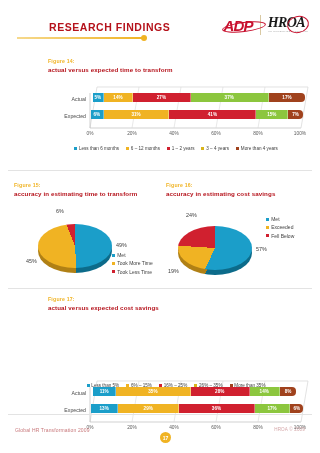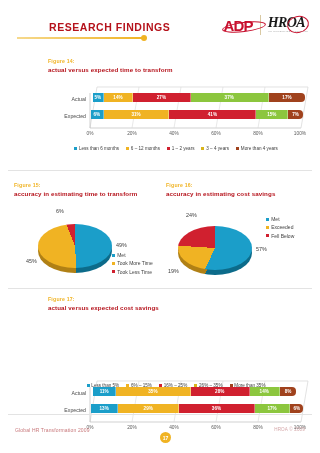--- a/index.html
+++ b/index.html
@@ -23,21 +23,21 @@
     position:absolute; left:17px; top:37px; width:127px; height:1.6px;
     background:linear-gradient(90deg,#f6d98d 0%, #f0b323 100%);
   }
   .title-dot {
     position:absolute; left:141px; top:34.5px; width:6px; height:6px;
     border-radius:50%; background:#f0b323;
   }
   
   .logos { position:absolute; right:12px; top:12px; height:26px; display:flex; align-items:center; }
   .adp-logo {
-    font-size:15px; font-weight:bold; color:#c8102e;
+    font-size:15px; font-weight:bold; font-style:italic; color:#c8102e;
     letter-spacing:-0.8px; line-height:1; position:relative;
     font-family:"Liberation Sans", sans-serif;
   }
   .adp-logo::after{
     content:""; position:absolute; left:-1px; top:4px; width:42px; height:8px;
     border:1.3px solid #c8102e; border-radius:50%;
     transform:rotate(-7deg); pointer-events:none;
   }
   .logo-sep { width:1px; height:20px; background:#d9c9a3; margin:0 7px; }
   .hroa-wrap { position:relative; line-height:1;font-family:Liberation Serif, serif; }

